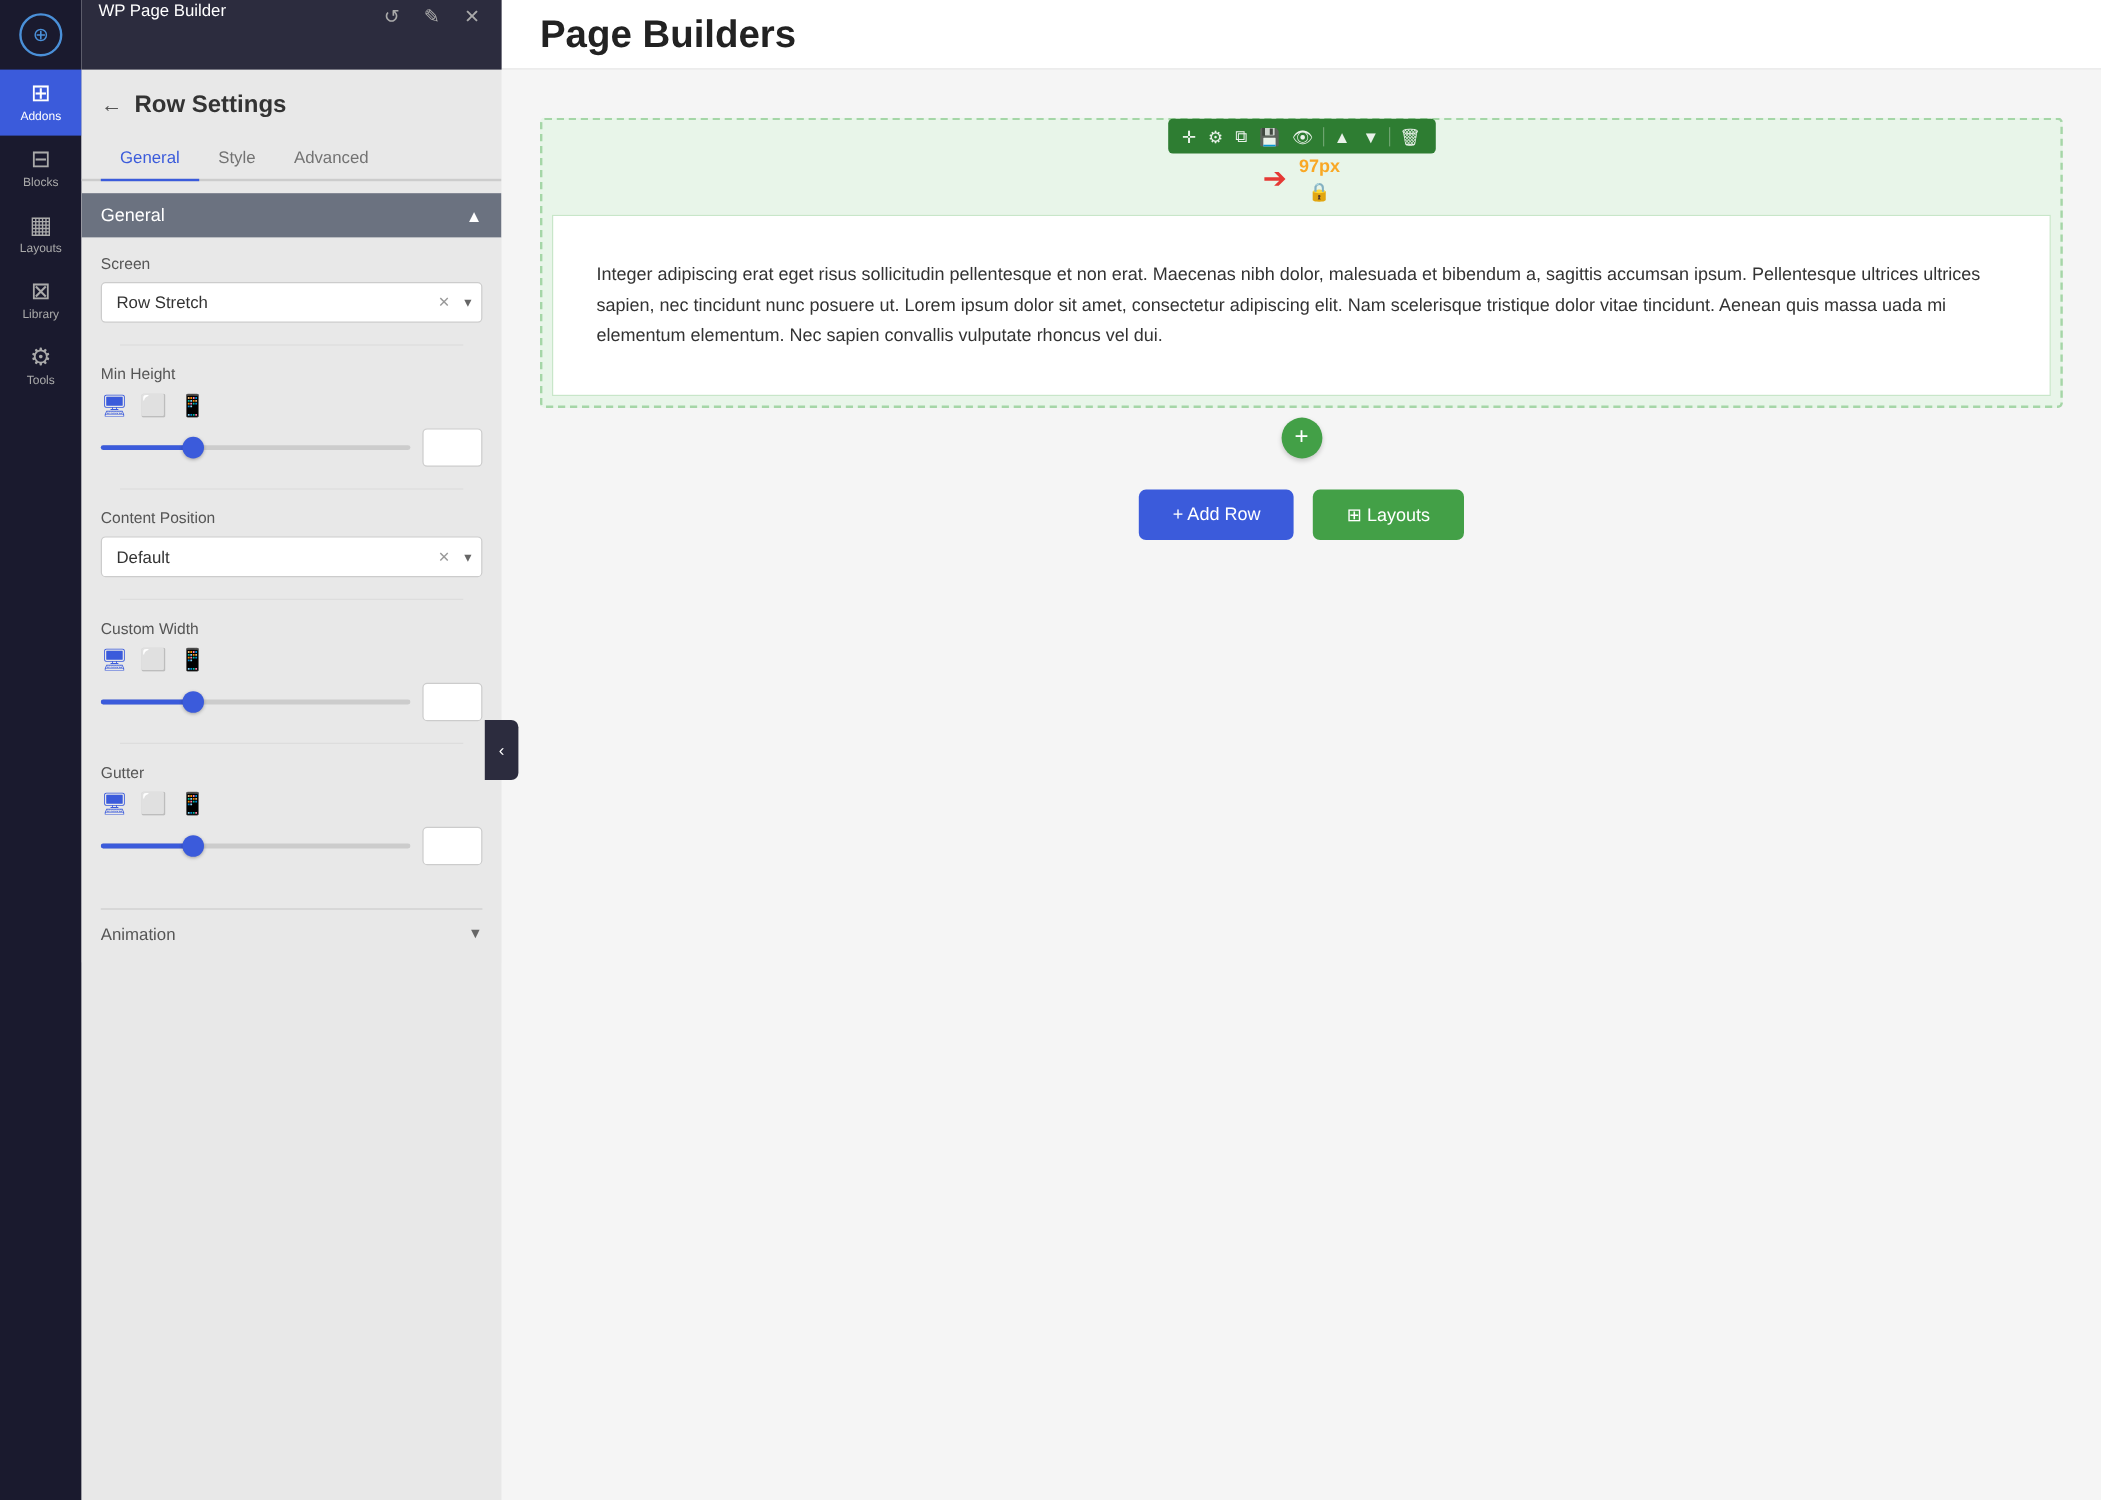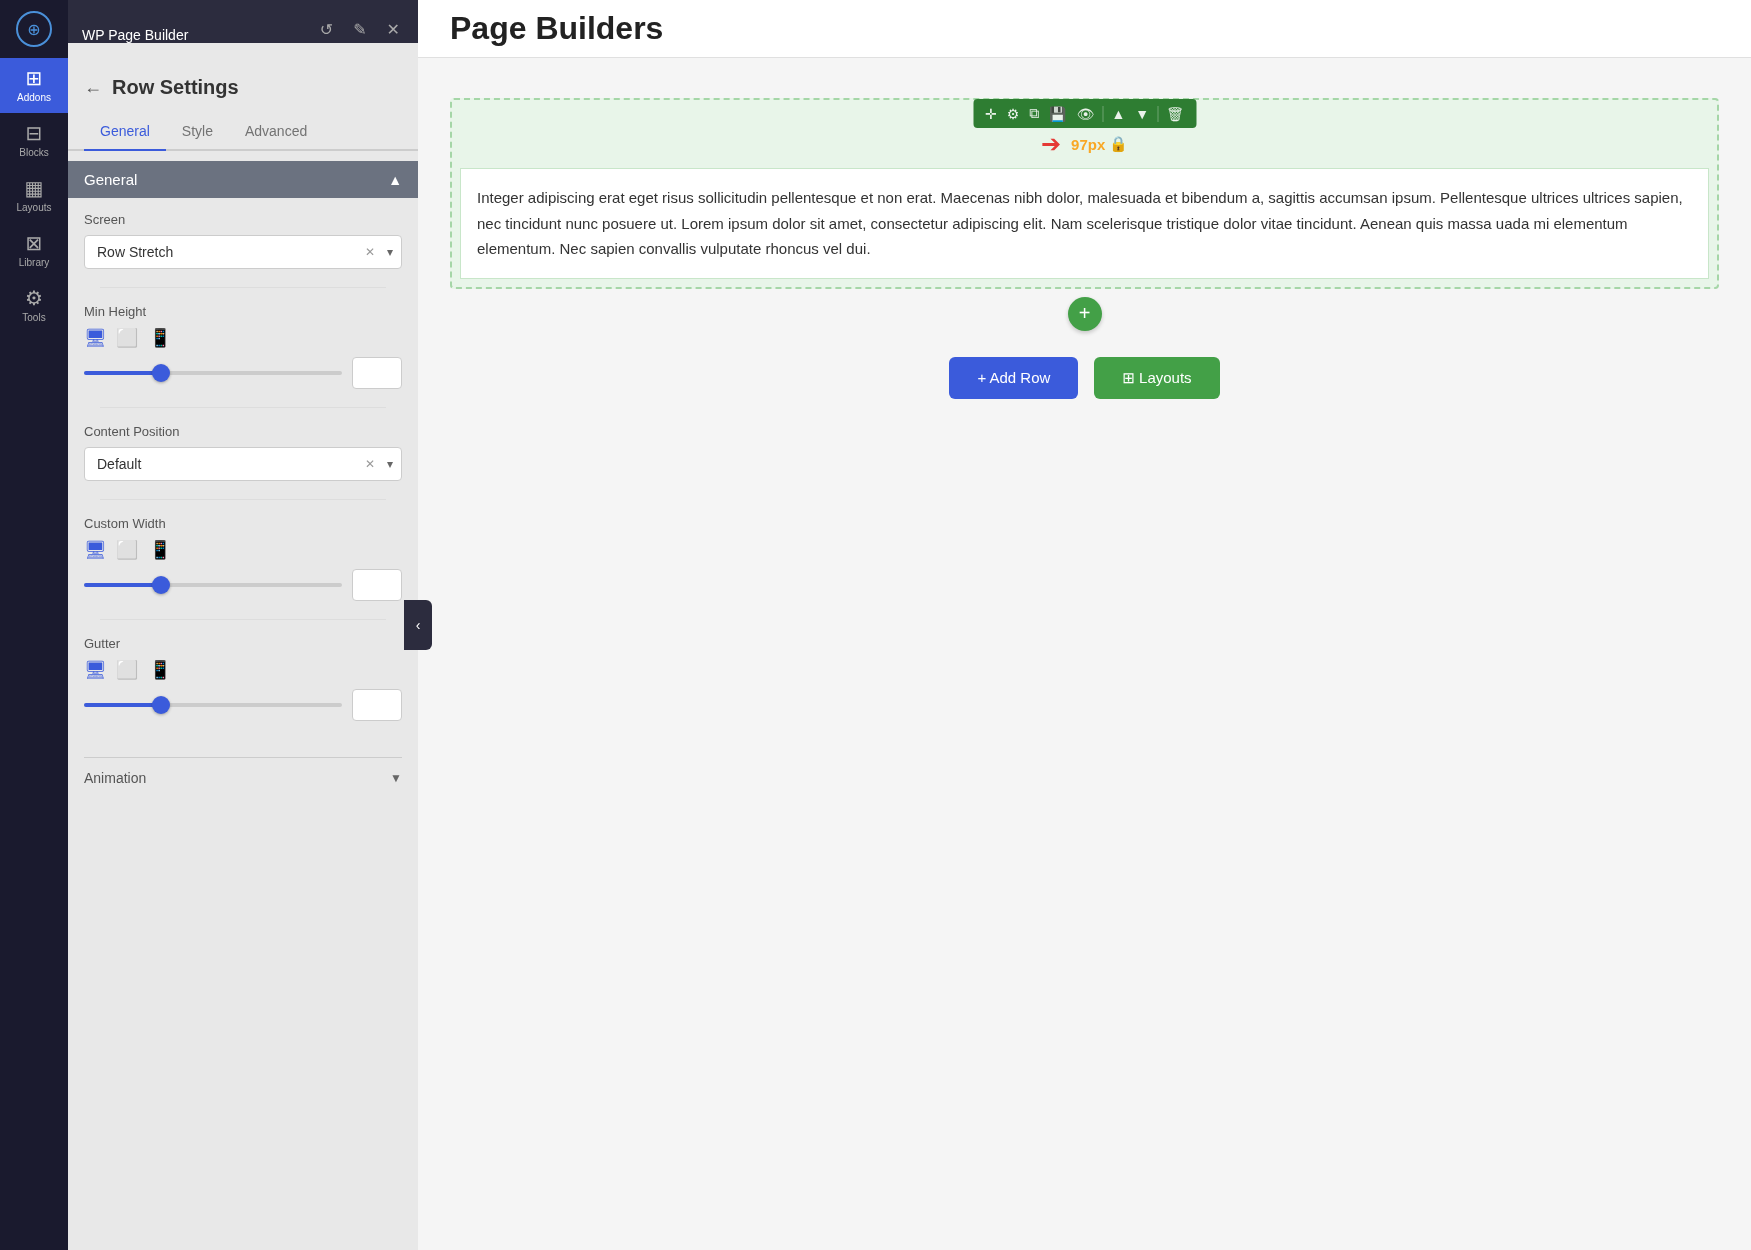--- a/index.html
+++ b/index.html
@@ -53,24 +53,24 @@
       font-size: 20px;
       line-height: 1;
     }
     .sidebar-label {
       font-size: 10px;
     }
 
     
     .top-bar {
       width: 350px;
-      height: 43px;
+      height: 58px;
       background: #2c2c3e;
       display: flex;
-      align-items: flex-end;
+      align-items: flex-start;
       padding: 0 14px;
       gap: 12px;
       flex-shrink: 0;
       position: absolute;
       left: 68px;
       top: 0;
       z-index: 10;
     }
     .top-bar-title {
       color: white;
@@ -389,27 +389,28 @@
       color: #e53935;
       font-size: 24px;
     }
     .height-badge {
       color: #f9a825;
       font-size: 15px;
       font-weight: 600;
       display: flex;
       align-items: center;
       gap: 4px;
+      flex-direction: column;
     }
 
     
     .content-block {
       background: white;
       border: 1px solid #c8e6c9;
-      padding: 16px;
+      padding: 36px;
       margin: 0 8px 8px;
     }
     .content-text {
       font-size: 15px;
       color: #333;
       line-height: 1.7;
     }
 
     
     .add-row-area {

